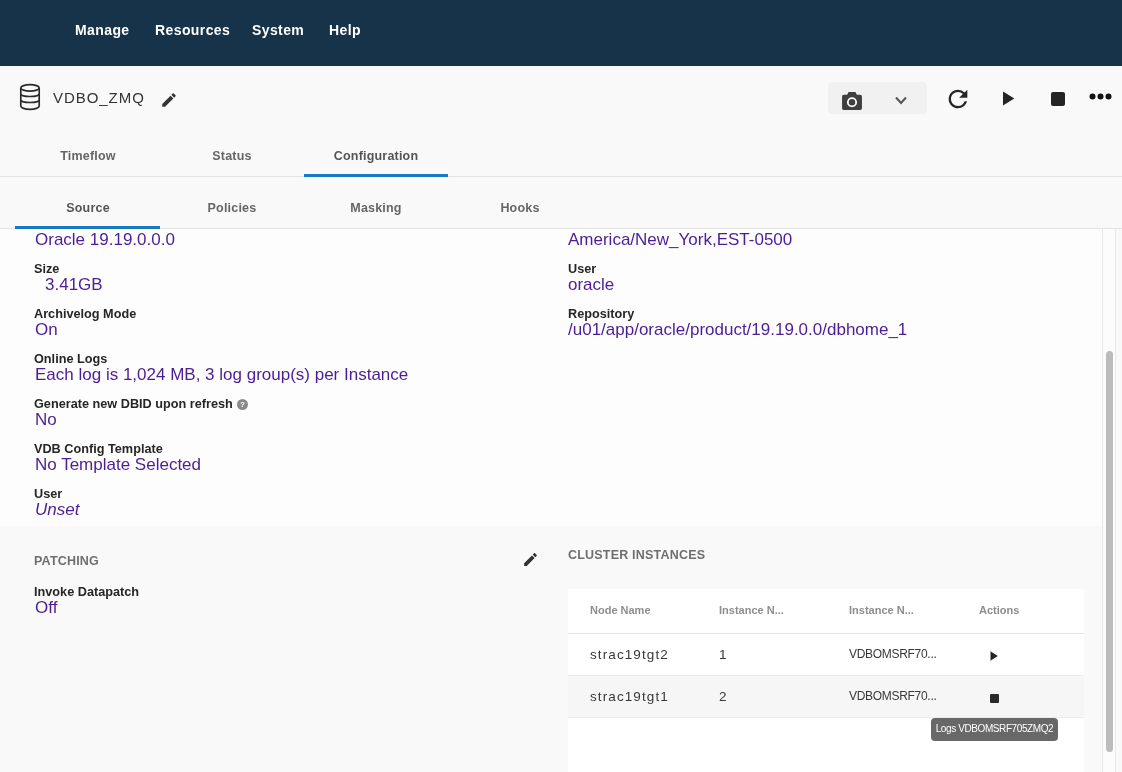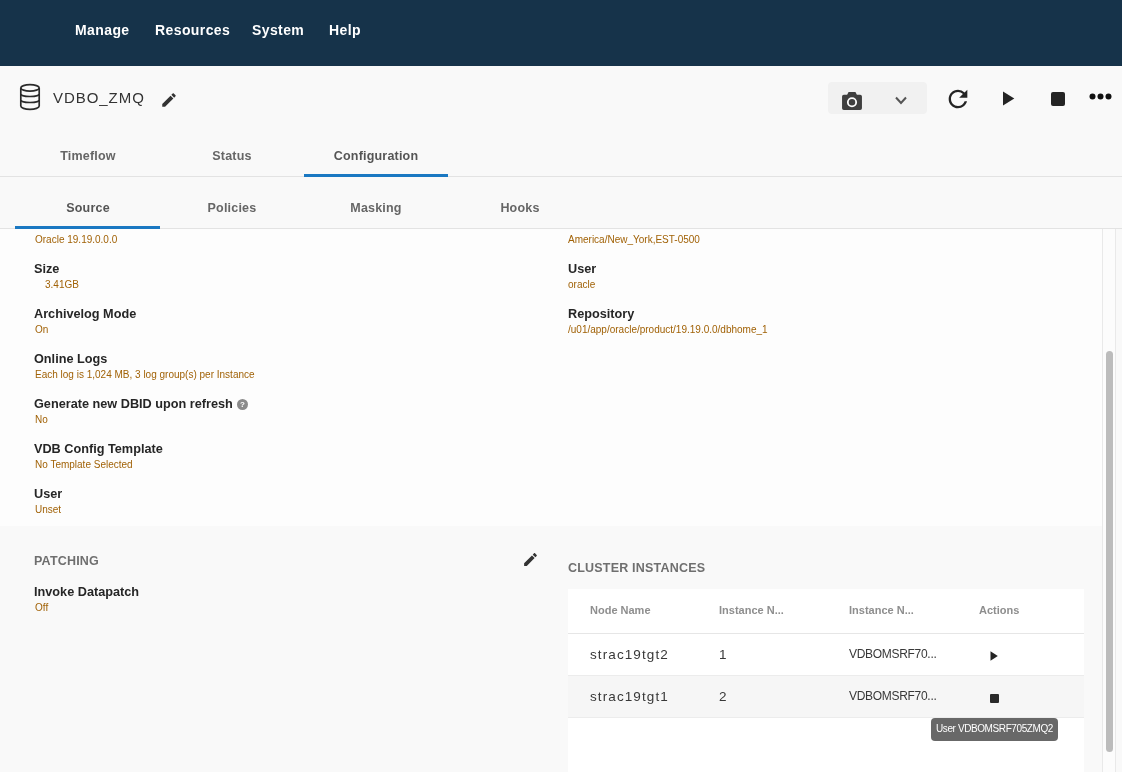--- a/index.html
+++ b/index.html
@@ -3,21 +3,21 @@
 <meta charset="utf-8">
 <style>
 * { margin:0; padding:0; box-sizing:border-box; }
 html,body { width:1122px; height:772px; overflow:hidden; }
 body { position:relative; background:#f9f9f9; font-family:"Liberation Sans", sans-serif; }
 .abs { position:absolute; }
 .nav { background:#16334a; left:0; top:0; width:1122px; height:66px; }
 .navlink { position:absolute; color:#fff; font-size:14px; font-weight:bold; letter-spacing:0.4px; line-height:14px; top:23px;padding-left:36px; }
 .tabtxt { position:absolute; font-size:12.5px; font-weight:bold; letter-spacing:0.2px; color:#666; width:144px; text-align:center; line-height:14px; }
 .lbl { position:absolute; font-size:12.7px; font-weight:bold; color:#262626; line-height:16px; white-space:nowrap; }
-.val { position:absolute; font-size:10px; color:#a16207; line-height:16px; white-space:nowrap; }
+.val { position:absolute; font-size:17px; color:#4c1d95; line-height:16px; white-space:nowrap; }
 .sech { position:absolute; font-size:12.5px; font-weight:bold; color:#6f6f6f; letter-spacing:0.2px; line-height:14px; white-space:nowrap; }
 </style>
 </head>
 <body>
 
 <div class="abs nav"></div>
 <div class="navlink" style="left:39px;">Manage</div>
 <div class="navlink" style="left:119px;">Resources</div>
 <div class="navlink" style="left:216px;">System</div>
 <div class="navlink" style="left:293px;">Help</div>
@@ -80,36 +80,36 @@
 <div class="val" style="left:35px; top:367px;">Each log is 1,024 MB, 3 log group(s) per Instance</div>
 <div class="lbl" style="left:34px; top:396px;">Generate new DBID upon refresh</div>
 <svg class="abs" style="left:237px; top:399px;" width="11" height="11" viewBox="0 0 11 11">
   <circle cx="5.5" cy="5.5" r="5.5" fill="#8a8a8a"></circle>
   <text x="5.5" y="8.2" font-size="8" font-weight="bold" fill="#fff" text-anchor="middle" font-family="Liberation Sans">?</text>
 </svg>
 <div class="val" style="left:35px; top:412px;">No</div>
 <div class="lbl" style="left:34px; top:441px;">VDB Config Template</div>
 <div class="val" style="left:35px; top:457px;">No Template Selected</div>
 <div class="lbl" style="left:34px; top:486px;">User</div>
-<div class="val" style="left:35px; top:502px;">Unset</div>
+<div class="val" style="left:35px; top:502px;font-style:italic;">Unset</div>
 
 <div class="val" style="left:568px; top:232px;">America/New_York,EST-0500</div>
 <div class="lbl" style="left:568px; top:261px;">User</div>
 <div class="val" style="left:568px; top:277px;">oracle</div>
 <div class="lbl" style="left:568px; top:306px;">Repository</div>
 <div class="val" style="left:568px; top:322px;">/u01/app/oracle/product/19.19.0.0/dbhome_1</div>
 
 <div class="sech" style="left:34px; top:554px;">PATCHING</div>
 <svg class="abs" style="left:522px; top:551px;" width="17" height="17" viewBox="0 0 24 24">
   <path fill="#333" d="M3 17.25V21h3.75L17.81 9.94l-3.75-3.75L3 17.25zM20.71 7.04c.39-.39.39-1.02 0-1.41l-2.34-2.34c-.39-.39-1.02-.39-1.41 0l-1.83 1.83 3.75 3.75 1.83-1.83z"></path>
 </svg>
 <div class="lbl" style="left:34px; top:584px;">Invoke Datapatch</div>
 <div class="val" style="left:35px; top:600px;">Off</div>
 
-<div class="sech" style="left:568px; top:561px;text-align:right;">CLUSTER INSTANCES</div>
+<div class="sech" style="left:568px; top:548px;text-align:right;">CLUSTER INSTANCES</div>
 <div class="abs" style="left:568px; top:589px; width:516px; height:183px; background:#fff;"></div>
 <div class="abs" style="left:568px; top:633px; width:516px; height:1px; background:#e6e6e6;"></div>
 <div class="abs" style="left:568px; top:634px; width:516px; height:42px; background:#fff;"></div>
 <div class="abs" style="left:568px; top:676px; width:516px; height:42px; background:#f6f6f6;"></div>
 <div class="abs" style="left:568px; top:675px; width:516px; height:1px; background:#ececec;"></div>
 <div class="abs" style="left:568px; top:717px; width:516px; height:1px; background:#ececec;"></div>
 <div class="abs" style="left:590px; top:603px; font-size:11px; font-weight:bold; color:#8e8e8e; line-height:14px;">Node Name</div>
 <div class="abs" style="left:719px; top:603px; font-size:11px; font-weight:bold; color:#8e8e8e; line-height:14px;">Instance N...</div>
 <div class="abs" style="left:849px; top:603px; font-size:11px; font-weight:bold; color:#8e8e8e; line-height:14px;">Instance N...</div>
 <div class="abs" style="left:979px; top:603px; font-size:11px; font-weight:bold; color:#8e8e8e; line-height:14px;">Actions</div>
@@ -119,16 +119,16 @@
 <div class="abs" style="left:849px; top:647px; font-size:12px; letter-spacing:-0.3px; color:#383838; line-height:15px;">VDBOMSRF70...</div>
 <svg class="abs" style="left:990px; top:650.5px;" width="8" height="10" viewBox="0 0 8 10">
   <path fill="#242424" d="M0.5 0.3 L0.5 9.7 L7.8 5 Z"></path>
 </svg>
 
 <div class="abs" style="left:590px; top:689px; font-size:13.5px; letter-spacing:1.1px; color:#383838; line-height:15px;">strac19tgt1</div>
 <div class="abs" style="left:719px; top:689px; font-size:13.5px; color:#383838; line-height:15px;">2</div>
 <div class="abs" style="left:849px; top:689px; font-size:12px; letter-spacing:-0.3px; color:#383838; line-height:15px;">VDBOMSRF70...</div>
 <div class="abs" style="left:990px; top:694px; width:9px; height:9px; background:#2a2a2a; border-radius:1px;"></div>
 
-<div class="abs" style="left:931px; top:718px; width:127px; height:23px; background:#686868; border-radius:4px; color:#fff; font-size:10px; letter-spacing:-0.4px; line-height:21px; text-align:center; white-space:nowrap;">User VDBOMSRF705ZMQ2</div>
+<div class="abs" style="left:931px; top:718px; width:127px; height:23px; background:#686868; border-radius:4px; color:#fff; font-size:10px; letter-spacing:-0.4px; line-height:21px; text-align:center; white-space:nowrap;">Logs VDBOMSRF705ZMQ2</div>
 
 <div class="abs" style="left:1102px; top:229px; width:14px; height:543px; background:#fcfcfc; border-left:1px solid #e9e9e9; border-right:1px solid #e9e9e9;"></div>
 <div class="abs" style="left:1106px; top:351px; width:7px; height:401px; background:#bcbcbc; border-radius:4px;"></div>
 
 </body></html>

